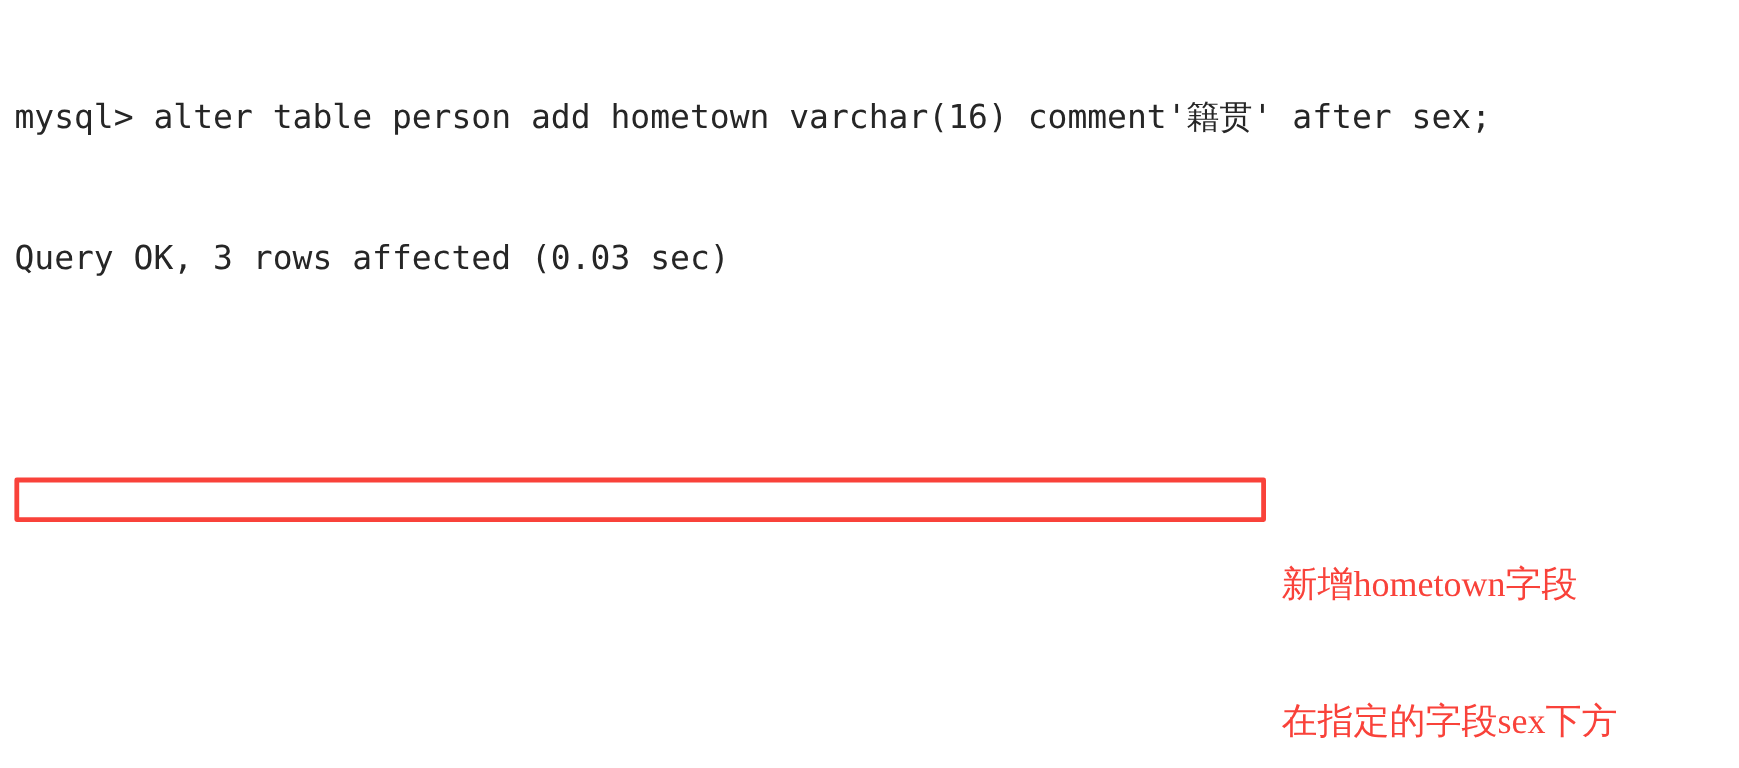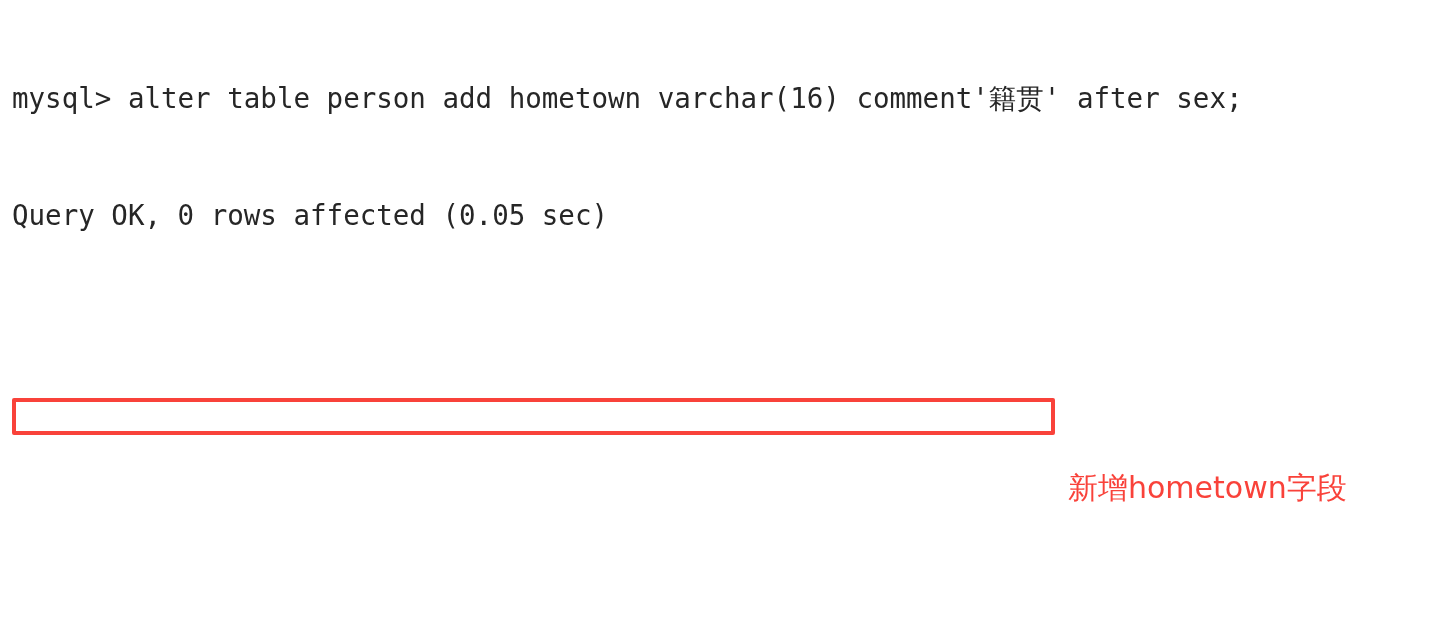--- a/index.html
+++ b/index.html
@@ -59,43 +59,44 @@
     position: absolute;
     left: 1068px;
     top: 393px;
     color: #f9423a;
     font-family: "DejaVu Sans", "Liberation Sans", sans-serif;
     font-size: 30px;
     line-height: 38px;
     white-space: pre;
     font-weight: 400;
   }
-  #annotation div { white-space: pre; }
+  #annotation div { white-space: pre; font-family: Liberation Serif, serif; }
 </style>
 </head>
 <body>
 
 <div id="stage">
 
   <div id="terminal">
     <span class="tline">mysql&gt; alter table person add hometown varchar(16) comment'籍贯' after sex;</span>
-    <span class="tline">Query OK, 0 rows affected (0.05 sec)</span>
+    <span class="tline">Query OK, 3 rows affected (0.03 sec)</span>
     <span class="tline blank"> </span>
     
     
     
     
     
     
     
     
     
     
     
   </div>
 
   <div id="hl-box"></div>
 
   <div id="annotation">
     <div>新增hometown字段</div>
+    <div>在指定的字段sex下方</div>
   </div>
 
 </div>
 
 </body></html>

